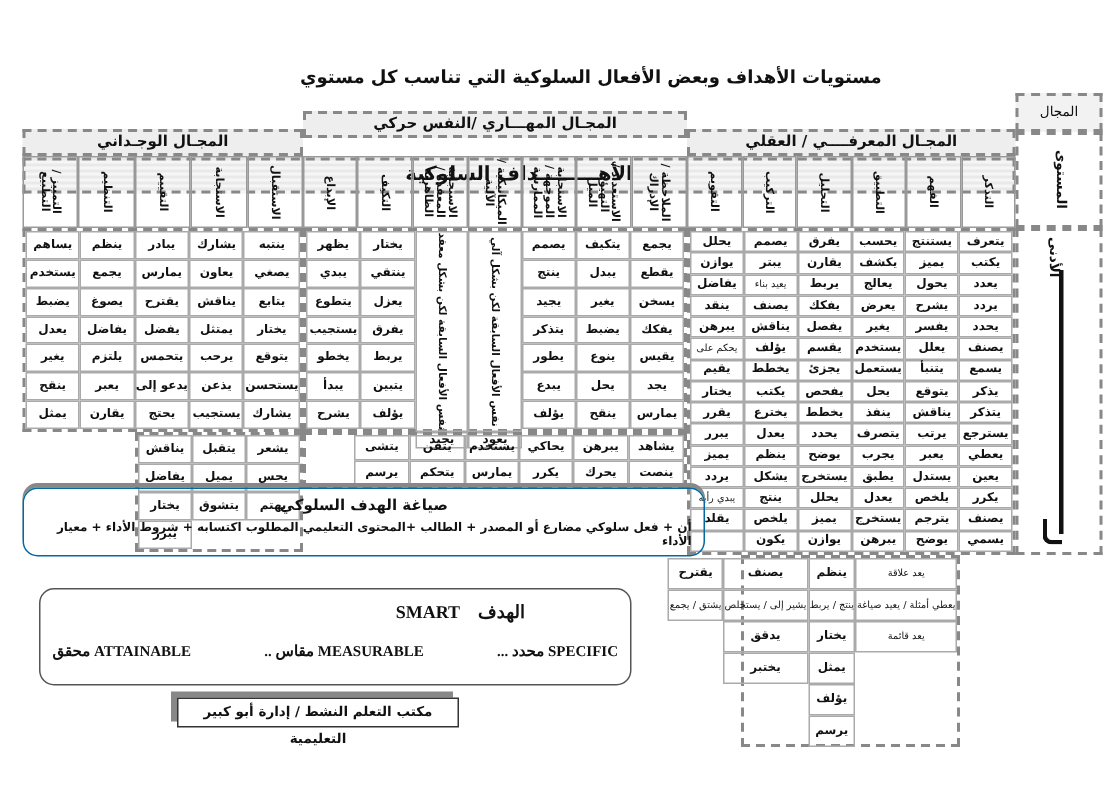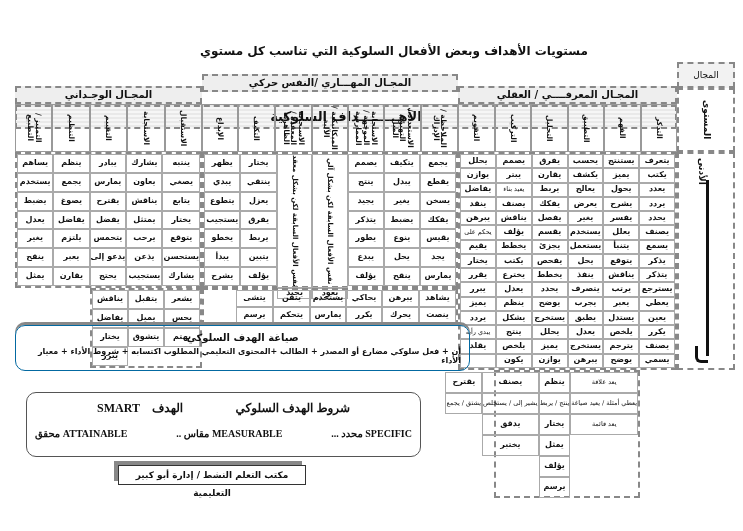--- a/index.html
+++ b/index.html
@@ -364,21 +364,20 @@
     <div class="cell">يبرر</div>
   </div>
 
 <div class="abs box1">
   <div class="h">صياغة الهدف السلوكي</div>
   <div class="f">أن + فعل سلوكي مضارع أو المصدر + الطالب +المحتوى التعليمي المطلوب اكتسابه + شروط الأداء + معيار الأداء</div>
 </div>
 
 <div class="abs box2">
   <div class="r1">
-    <span>شروط الهدف السلوكي</span>
     <span><span>الهدف</span>&nbsp;&nbsp;&nbsp;&nbsp;<span>SMART</span></span>
   </div>
   <div class="r2">
     <span>SPECIFIC محدد ...</span>
     <span>MEASURABLE مقاس ..</span>
     <span>ATTAINABLE محقق</span>
   </div>
 </div>
 
 <div class="abs footer">مكتب التعلم النشط / إدارة أبو كبير التعليمية</div>

